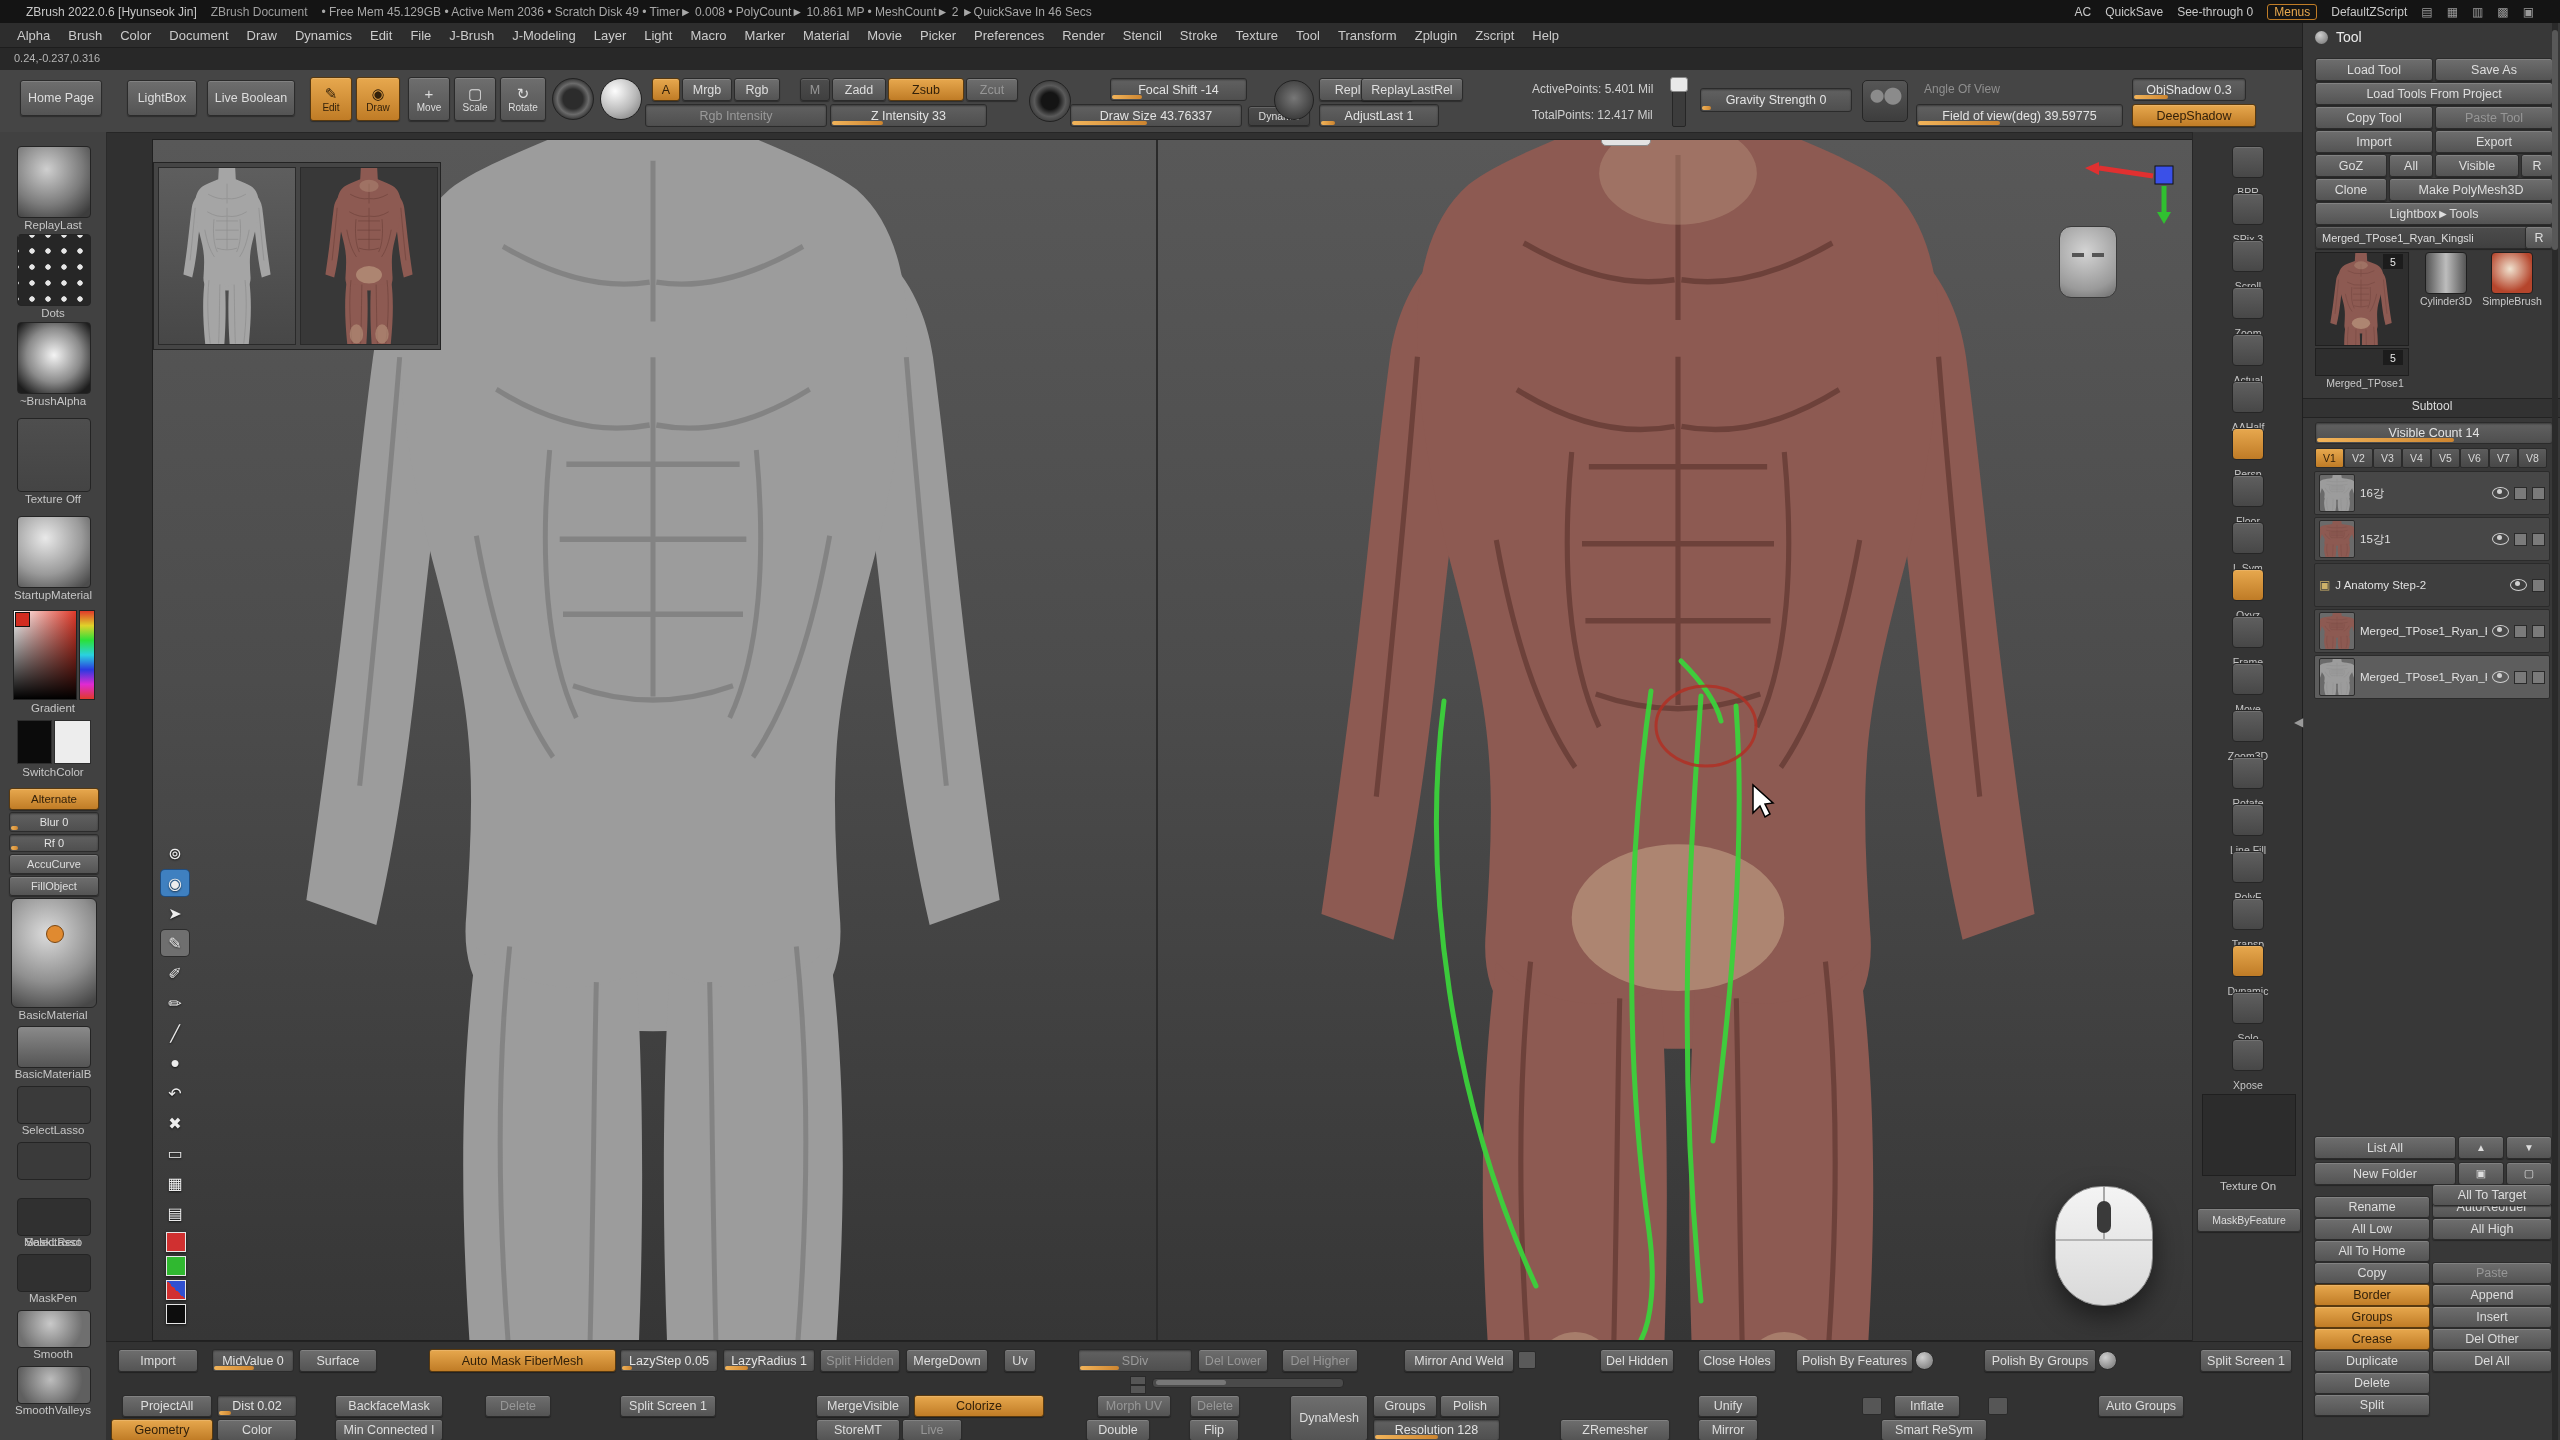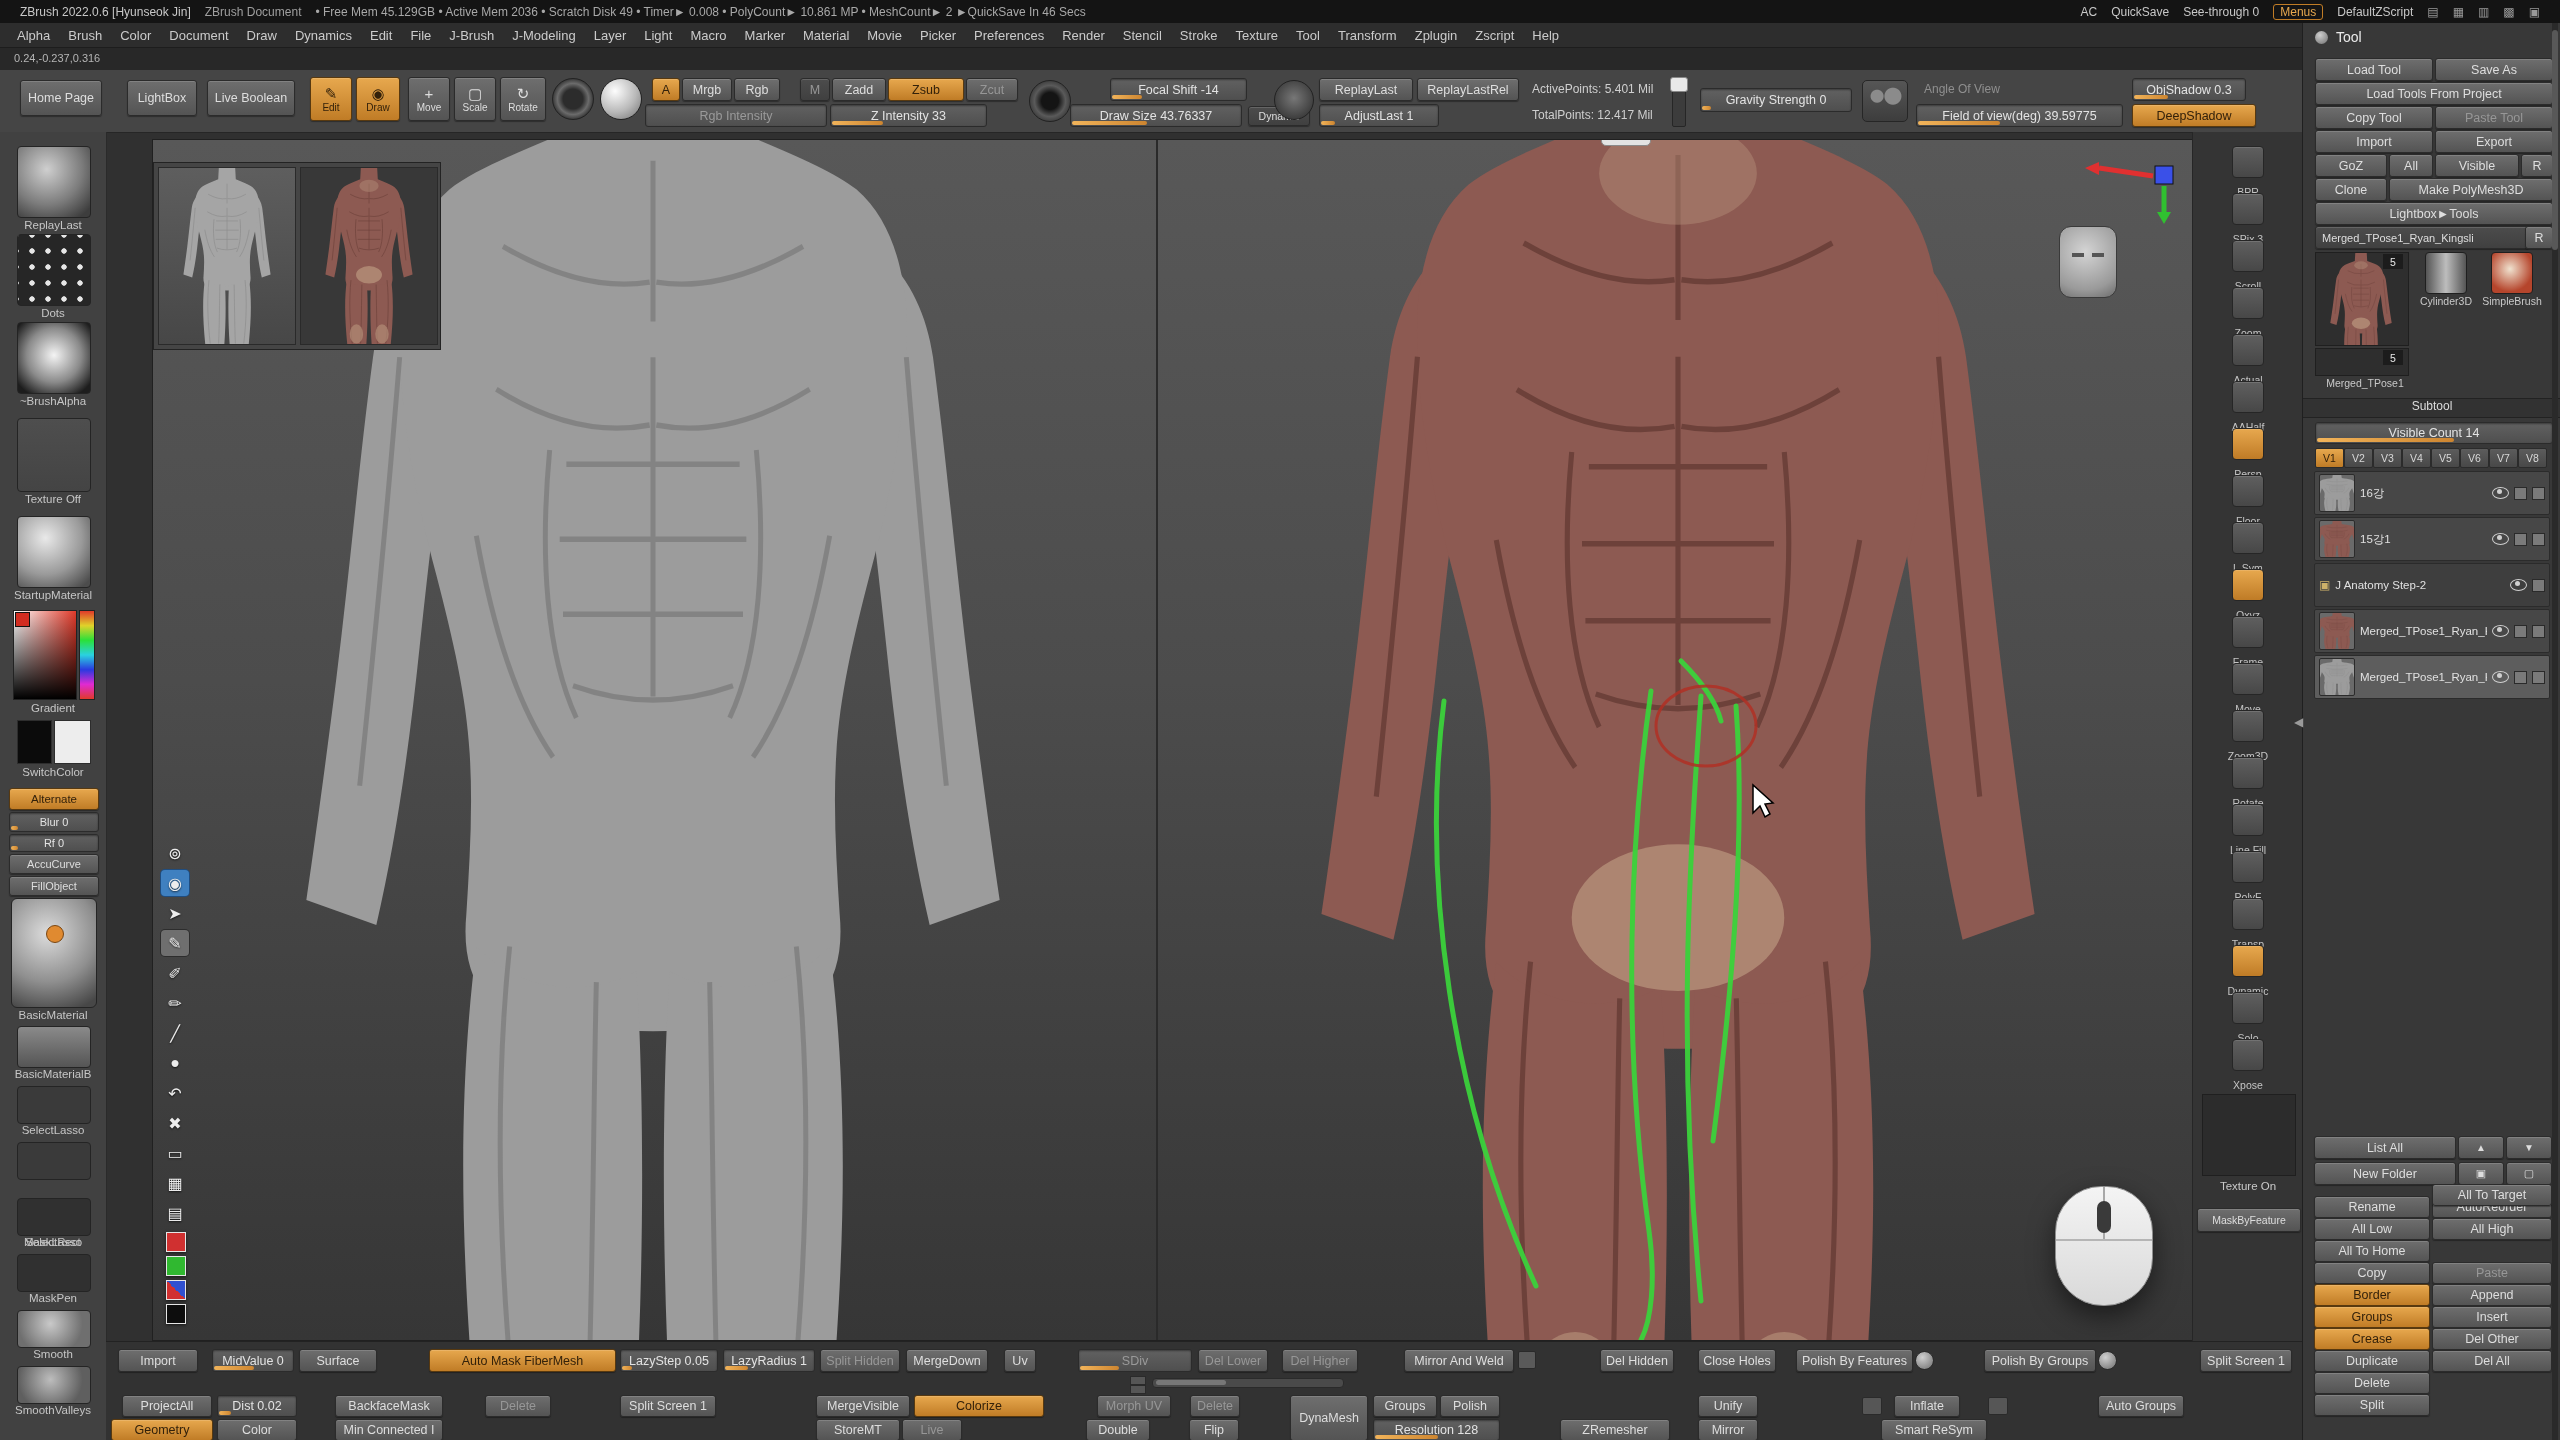--- a/index.html
+++ b/index.html
@@ -8,21 +8,21 @@
   .btn{position:absolute;display:flex;align-items:center;justify-content:center;gap:4px;background:linear-gradient(#6e6e6e,#545454);border:1px solid #2b2b2b;border-radius:3px;box-shadow:inset 0 1px 0 rgba(255,255,255,.14),0 1px 1px rgba(0,0,0,.35);font-size:12.5px;color:#dedede;white-space:nowrap;overflow:hidden;cursor:default}
   .btn.orange{background:linear-gradient(#e7a84e,#c07c26);color:#33210a;border-color:#58390f}
   .btn.dis{color:#979797}
   .btn.dark{background:linear-gradient(#4c4c4c,#404040)}
   .zsl{position:absolute;background:linear-gradient(#616161,#4f4f4f);border:1px solid #2b2b2b;border-radius:3px;box-shadow:inset 0 1px 2px rgba(0,0,0,.4);font-size:12.5px;color:#e3e3e3;display:flex;align-items:center;justify-content:center;white-space:nowrap;overflow:hidden}
   .zsl>i{position:absolute;left:1px;bottom:1px;height:4px;border-radius:2px;background:linear-gradient(90deg,#f2b45a,#cd8530)}
   .zsl.dis{color:#9a9a9a}
   .lbl{position:absolute;font-size:11.5px;color:#c9c9c9;text-align:center;white-space:nowrap;overflow:hidden}
   .tick{position:absolute;font-size:12px;color:#cfcfcf;white-space:nowrap}
   .thumb{position:absolute;border:1px solid #242424;border-radius:4px}
-  .titlebar{position:absolute;left:0;top:0;width:2560px;height:23px;background:#141414;display:flex;align-items:center;font-size:12px;color:#c8c8c8;padding:0 20px;box-sizing:border-box;gap:14px}
+  .titlebar{position:absolute;left:0;top:0;width:2560px;height:23px;background:#141414;display:flex;align-items:center;font-size:12px;color:#c8c8c8;padding:0 26px;box-sizing:border-box;gap:14px}
   .titlebar .grow{flex:1}
   .menubar{position:absolute;left:0;top:23px;width:2302px;height:25px;background:#2d2d2d;border-bottom:1px solid #1d1d1d;display:flex;align-items:center;padding:0 8px;box-sizing:border-box}
   .menubar span{padding:3px 9px;font-size:13px;color:#cbcbcb}
   .coordsrow{position:absolute;left:0;top:48px;width:2302px;height:22px;background:#282828}
   .toolbar{position:absolute;left:0;top:70px;width:2302px;height:62px;background:#454545;border-bottom:1px solid #262626}
   .tbtn2{flex-direction:column;gap:0;font-size:10px;line-height:11px}
   .tbtn2 .g{font-size:15px;line-height:16px}
   .circ{position:absolute;border-radius:50%;border:1px solid #222}
   .lefttray{position:absolute;left:0;top:132px;width:106px;height:1308px;background:#414141;border-right:1px solid #2a2a2a}
   .traylabel{position:absolute;left:0;width:106px;font-size:11.5px;color:#c6c6c6;text-align:center;white-space:nowrap;overflow:hidden}
@@ -193,21 +193,21 @@
       <i style="width:22%"></i>
     </div>
   <div class="zsl" style="left:1070px;top:34px;width:170px;height:21px">
       <span>Draw Size 43.76337</span>
       <i style="width:44%"></i>
     </div>
   <div class="btn dark" style="left:1248px;top:36px;width:60px;height:18px;font-size:10.5px">Dynamic</div>
 
   <div class="circ" style="left:1274px;top:10px;width:38px;height:38px;background:radial-gradient(circle at 50% 45%, #777, #3c3c3c 75%)"></div>
   <div class="btn" style="left:1319px;top:8px;width:92px;height:21px">ReplayLast</div>
-  <div class="btn" style="left:1417px;top:8px;width:100px;height:21px">ReplayLastRel</div>
+  <div class="btn" style="left:1361px;top:8px;width:100px;height:21px">ReplayLastRel</div>
   <div class="zsl" style="left:1319px;top:34px;width:118px;height:21px">
       <span>AdjustLast 1</span>
       <i style="width:12%"></i>
     </div>
 
   <span class="tick" style="left:1532px;top:12px">ActivePoints: 5.401 Mil</span>
   <span class="tick" style="left:1532px;top:38px">TotalPoints: 12.417 Mil</span>
   <div class="abs" style="left:1672px;top:7px;width:12px;height:48px;background:#3c3c3c;border:1px solid #262626;border-radius:2px"></div>
   <div class="abs" style="left:1670px;top:7px;width:16px;height:13px;background:#e9e9e9;border-radius:3px;border:1px solid #888"></div>
 

